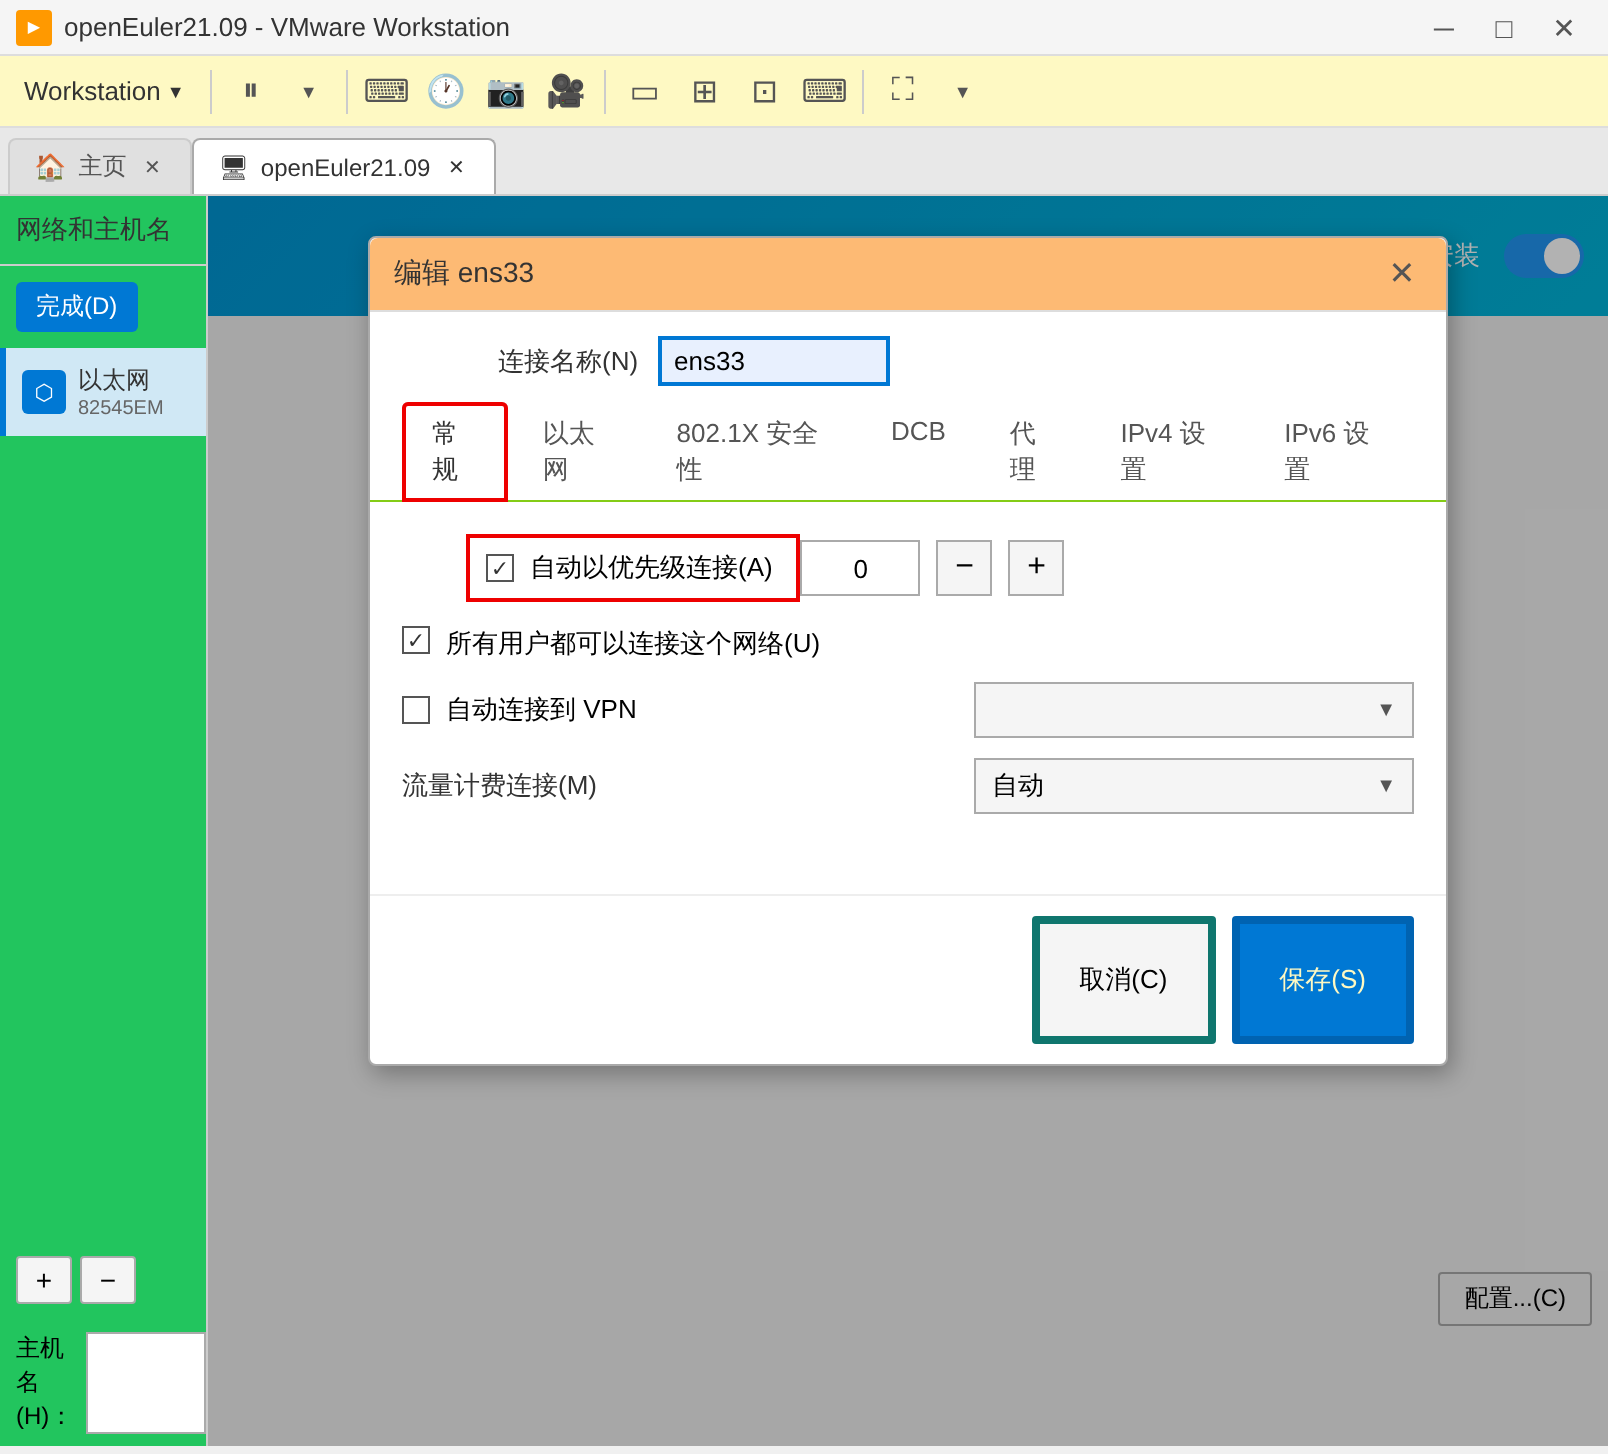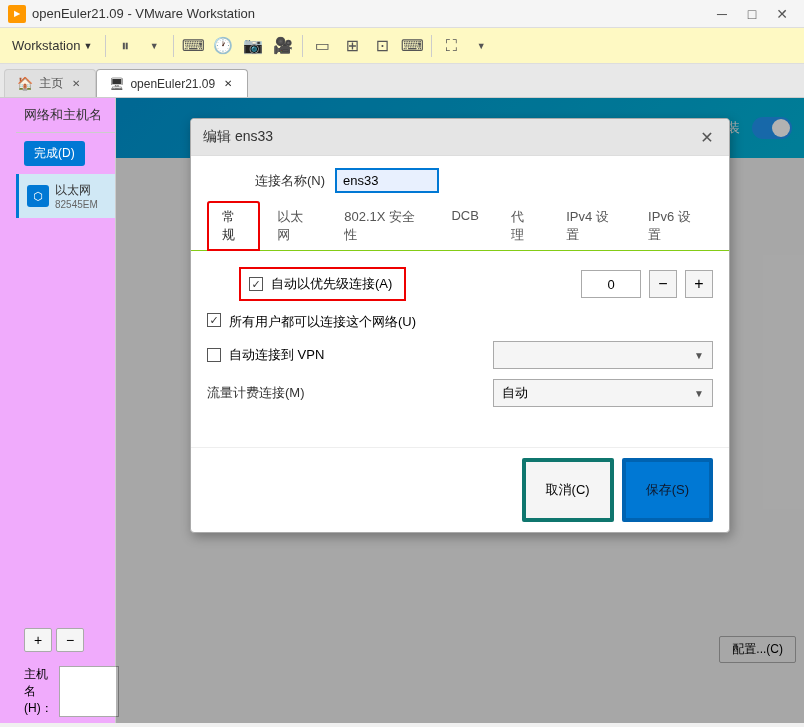--- a/index.html
+++ b/index.html
@@ -73,26 +73,25 @@
     
     .main-area {
       display: flex;
       height: calc(727px - 32px - 36px - 34px);
       background: #f0f0f0;
       position: relative;
     }
 
     
     .left-panel {
-      width: 116px;
-      background: #f0abfc;
+      width: 104px;
+      background: #22c55e;
       border-right: 1px solid #ccc;
       display: flex;
       flex-direction: column;
-      padding-left: 16px;
     }
     .left-panel-header {
       padding: 8px;
       font-size: 13px;
       color: #333;
       border-bottom: 1px solid #ccc;
     }
     .complete-btn {
       margin: 8px;
       padding: 4px 10px;
@@ -171,21 +170,21 @@
       background: white;
       border: 1px solid #aaa;
       border-radius: 4px;
       width: 540px;
       max-height: 560px;
       display: flex;
       flex-direction: column;
       box-shadow: 2px 4px 12px rgba(0,0,0,0.3);
     }
     .modal-title-bar {
-      background: #e5e5e5;
+      background: #fdba74;
       padding: 8px 12px;
       display: flex;
       align-items: center;
       justify-content: space-between;
       border-bottom: 1px solid #ddd;
       border-radius: 4px 4px 0 0;
     }
     .modal-title { font-size: 14px; color: #333; font-weight: normal; }
     .modal-close {
       width: 20px; height: 20px; border: none; background: transparent;
@@ -198,21 +197,21 @@
       align-items: center;
       padding: 12px 16px 8px;
       gap: 10px;
       margin-left: 48px;
     }
     .conn-name-label { font-size: 13px; color: #333; }
     .conn-name-input {
       border: 2px solid #0078d4;
       padding: 3px 6px;
       font-size: 13px;
-      width: 104px;
+      width: 116px;
       background: #e8f0fe;
       outline: none;
     }
 
     
     .modal-tabs {
       display: flex;
       border-bottom: 1px solid #84cc16;
       padding: 0 16px;
       gap: 2px;
@@ -240,21 +239,21 @@
     .modal-body {
       padding: 16px;
       flex: 1;
       overflow-y: auto;
     }
 
     
     .auto-priority-row {
       display: flex;
       align-items: center;
-      justify-content: space-between;
+      justify-content: flex-start;
       margin-bottom: 12px;
       padding-left: 32px;
     }
     .auto-priority-left {
       display: flex;
       align-items: center;
       gap: 8px;
       border: 2px solid #e00;
       padding: 6px 12px 6px 8px;
       background: white;
@@ -350,21 +349,21 @@
     .footer-btn {
       padding: 19px 20px;
       border: 4px solid #0f766e;
       background: #f5f5f5;
       cursor: pointer;
       font-size: 13px;
       border-radius: 2px;
     }
     .footer-btn.primary {
       background: #0078d4;
-      color: #0f172a;
+      color: #fef9c3;
       border-color: #0063b1;
     }
 
     
     .vm-content { padding: 12px; font-size: 13px; color: #555; }
   </style>
 </head>
 <body>
 
 <div class="title-bar">

